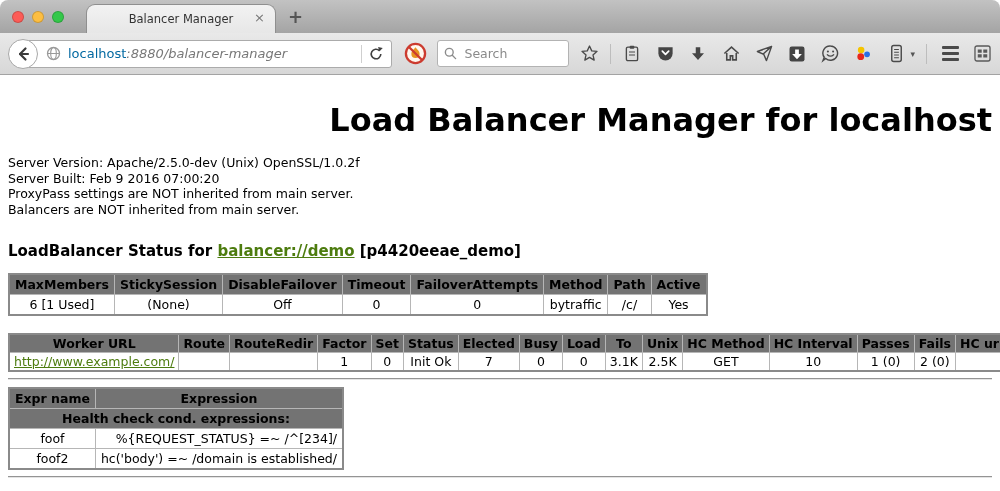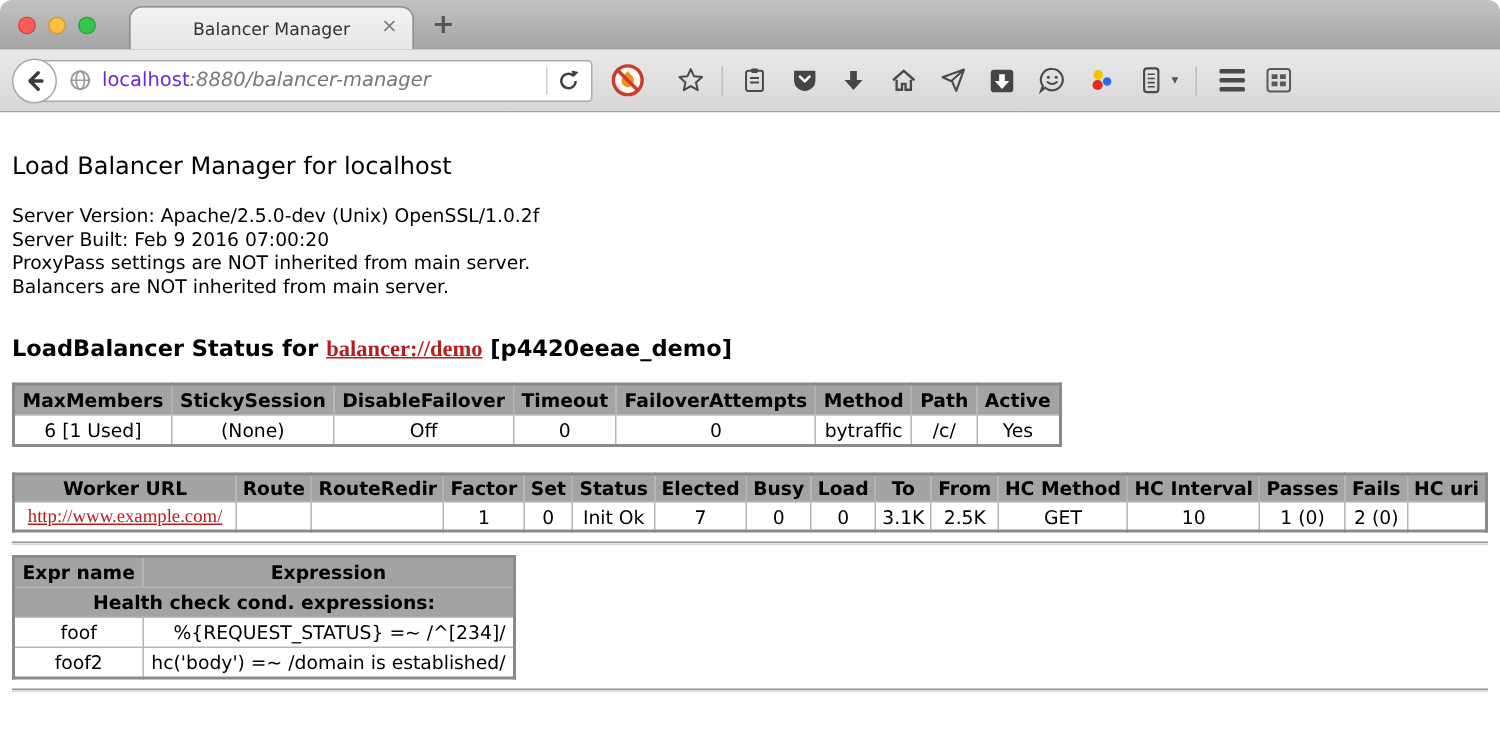--- a/index.html
+++ b/index.html
@@ -25,50 +25,50 @@
 
   
   .toolbar { height:42px; flex:0 0 42px; background:linear-gradient(#e9e9e9,#d7d7d7);
     border-bottom:1px solid #a3a3a3; display:flex; align-items:center; padding:0 8px; }
   .backbtn { width:30px; height:30px; border-radius:50%; background:#fff; border:1px solid #a8a8a8;
     display:flex; align-items:center; justify-content:center; z-index:2; flex:0 0 30px; }
   .urlbar { display:flex; align-items:center; height:28px; width:372px; margin-left:-15px;
     background:#fff; border:1px solid #ababab; border-radius:3px; padding-left:22px; }
   .urlbar .globe { margin-right:7px; display:flex; }
   .urltext { font-size:13px; white-space:nowrap; overflow:hidden; flex:1; }
-  .url-domain { color:#6d28d9; }
+  .url-domain { color:#0369a1; }
   .url-path { color:#777;font-style:italic; }
   .urlsep { width:1px; height:18px; background:#cfcfcf; margin:0 6px; }
   .reload { display:flex; padding-right:7px; }
   .flashblock { margin:0 10px 0 12px; display:flex; }
   .searchwrap { position:relative; width:132px; height:27px; }
   .searchwrap svg { position:absolute; left:7px; top:7px; }
   .search { width:132px; height:27px; border:1px solid #b3b3b3; border-radius:3px;
     padding:0 6px 0 26px; font-size:12.5px; font-family:inherit; color:#444; background:#fff; }
   .search::placeholder { color:#8a8a8a; }
   .icons { display:flex; align-items:center; margin-left:10px; gap:13px; }
   .icons .ic { display:flex; align-items:center; justify-content:center; width:20px; height:20px; }
   .vsep { width:1px; height:20px; background:#bdbdbd; margin:0 -2px; }
   .caret { color:#555; font-size:9px; margin-left:-9px; }
   .hamburger { display:flex; flex-direction:column; gap:3px; margin-left:4px; }
   .hamburger i { display:block; width:17px; height:3px; background:#4a4a4a; border-radius:1px; }
 
   
   .content { flex:1; background:#fff; padding:0 8px; color:#000; }
-  h1.pagetitle { font-size:16px; font-weight:normal; margin:26px 0 0 0; letter-spacing:0; }
+  h1.pagetitle { font-size:32px; font-weight:bold; margin:26px 0 0 0; letter-spacing:0;text-align:right; }
   .info { margin-top:16px; font-size:12.5px; line-height:15.5px; }
   .status-heading { margin-top:25px; font-size:15px; font-weight:bold; }
   .status-heading a { color:#551a8b; }
 
   table { border-collapse:collapse; border:2px solid #8a8a8a; font-size:12.5px; margin-top:13px; }
   th, td { border:1px solid #b6b6b6; padding:2px 5px; text-align:center; white-space:nowrap; }
-  th { background:#a3a3a3; font-weight:bold; }
+  th { background:#737373; font-weight:bold; }
   td { background:#fff; }
   td.cell-left, th.cell-left { text-align:center; }
-  a.worker-link, .status-heading a { color:#b91c1c; text-decoration:underline;font-family:Liberation Serif, serif; }
+  a.worker-link, .status-heading a { color:#4d7c0f; text-decoration:underline; }
   .worker-table { margin-top:17px; }
   .worker-table th, .worker-table td { padding:1px 4px; }
   hr.rule { border:none; height:2px; background:#949494; border-bottom:1px solid #e4e4e4; margin:6px 0 0 0; }
   .health-table { margin-top:7px; }
   .health-table td.expr { text-align:right; }
   .bottom-rule { margin-top:4px; }
 </style>
 </head>
 <body>
 
@@ -111,20 +111,27 @@
         </svg>
       </span>
     </div>
     <span class="flashblock">
       <svg width="23" height="23" viewBox="0 0 24 24">
         <circle cx="12" cy="12" r="10" fill="#fff7ee" stroke="#cc3b2f" stroke-width="2.4"></circle>
         <path d="M12 5.5 c1.5 2.2 4.3 3.6 4.3 7 a4.3 4.3 0 0 1 -8.6 0 c0 -3.4 2.8 -4.8 4.3 -7z" fill="#e8931f"></path>
         <path d="M4.9 4.9 L19.1 19.1" stroke="#cc3b2f" stroke-width="2.4"></path>
       </svg>
     </span>
+    <div class="searchwrap">
+      <svg width="13" height="13" viewBox="0 0 16 16">
+        <circle cx="6.5" cy="6.5" r="4.8" fill="none" stroke="#8b8b8b" stroke-width="1.7"></circle>
+        <path d="M10.2 10.2 L14.3 14.3" stroke="#8b8b8b" stroke-width="1.7" stroke-linecap="round"></path>
+      </svg>
+      <input class="search" type="text" placeholder="Search" style="">
+    </div>
 
     <div class="icons">
       <span class="ic">
         <svg width="19" height="19" viewBox="0 0 24 24">
             <path d="M12 2.6 l2.8 6.1 6.7.6 -5.1 4.5 1.5 6.6 -5.9 -3.5 -5.9 3.5 1.5 -6.6 -5.1 -4.5 6.7 -.6z" fill="none" stroke="#4a4a4a" stroke-width="1.7" stroke-linejoin="round"></path>
           </svg>
       </span>
       <span class="vsep"></span>
       <span class="ic">
         <svg width="18" height="19" viewBox="0 0 24 24">
@@ -269,21 +276,21 @@
         <th>Worker URL</th>
         <th>Route</th>
         <th>RouteRedir</th>
         <th>Factor</th>
         <th>Set</th>
         <th>Status</th>
         <th>Elected</th>
         <th>Busy</th>
         <th>Load</th>
         <th>To</th>
-        <th>From</th>
+        <th>Unix</th>
         <th>HC Method</th>
         <th>HC Interval</th>
         <th>Passes</th>
         <th>Fails</th>
         <th>HC uri</th>
 
       </tr>
       <tr>
         <td class="cell-left"><a href="#" class="worker-link">http://www.example.com/</a></td>
         <td></td>

